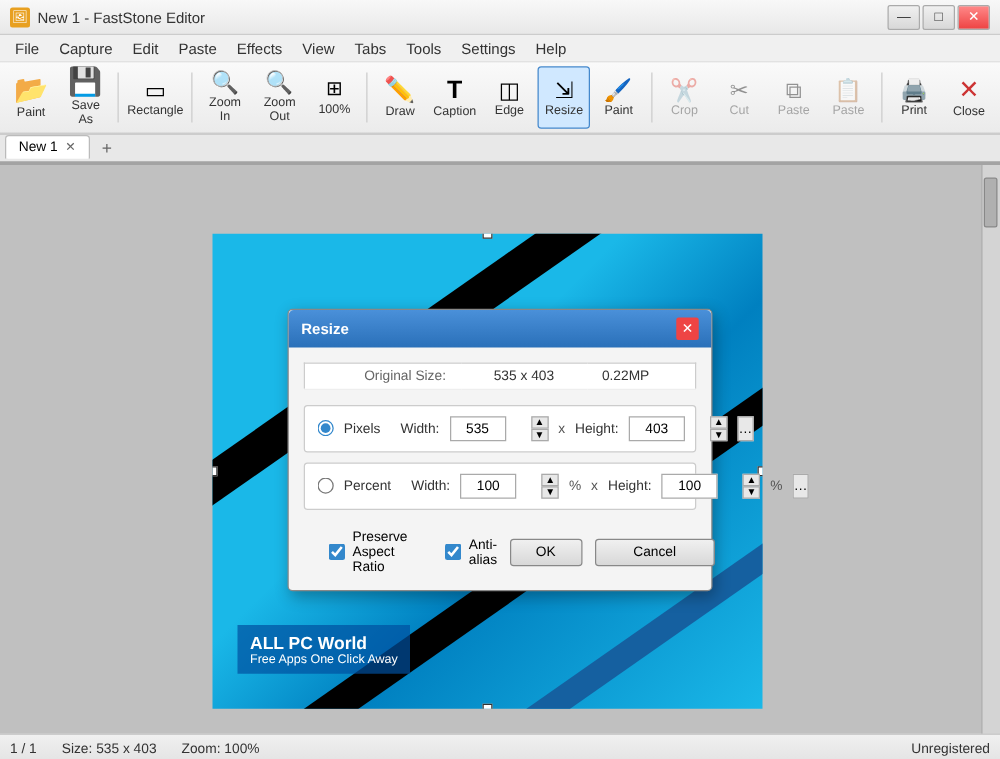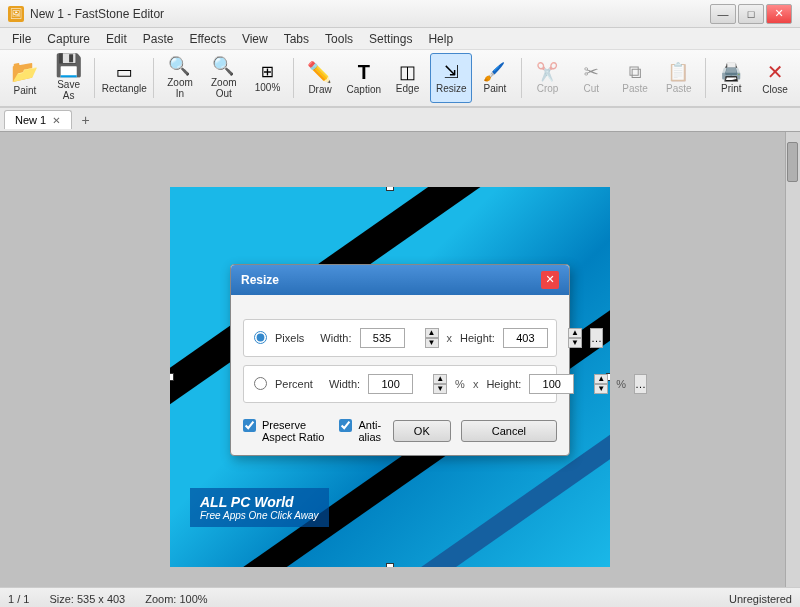--- a/index.html
+++ b/index.html
@@ -71,23 +71,23 @@
     .tool-btn.disabled { opacity: 0.4; cursor: default; }
     .tool-icon { font-size: 22px; line-height: 1; }
     .tool-label { font-size: 10px; color: #333; text-align: center; }
     .tool-sep { width: 1px; height: 40px; background: #ccc; margin: 0 3px; }
 
     
     .tabs-bar {
       background: #e8e8e8;
       height: 24px;
       display: flex;
-      align-items: center;
+      align-items: flex-start;
       padding: 0 4px;
-      border-bottom: 1px solid #a3a3a3;
+      border-bottom: 3px solid #a3a3a3;
     }
     .tab {
       background: linear-gradient(to bottom, #f8f8f8, #e0e0e0);
       border: 1px solid #bbb;
       border-bottom: none;
       padding: 3px 10px;
       cursor: pointer;
       font-size: 11px;
       display: flex;
       align-items: center;
@@ -139,27 +139,26 @@
       position: absolute;
       width: 200%;
       height: 20px;
       background: #1560a0;
       transform: rotate(-35deg);
       top: 180px;
       left: 100px;
     }
     .img-watermark {
       position: absolute;
-      bottom: 40px;
+      bottom: 28px;
       left: 20px;
       background: rgba(0,80,160,0.7);
       color: white;
       padding: 6px 10px;
       font-size: 11px;
-      font-style: italic;
     }
     .img-watermark-title { font-weight: bold; font-size: 14px; }
     .img-watermark-sub { font-size: 10px; }
 
     
     .handle {
       position: absolute;
       width: 8px;
       height: 8px;
       background: white;
@@ -304,21 +303,21 @@
       border: 1px solid #aaa;
       cursor: pointer;
       font-size: 11px;
       display: flex;
       align-items: center;
       justify-content: center;
     }
     .cross-label { font-size: 11px; color: #555; }
     .label-text { font-size: 11px; color: #333; }
 
-    .checkbox-row { display: flex; align-items: flex-start; gap: 6px; font-size: 11px; }
+    .checkbox-row { display: flex; align-items: center; gap: 6px; font-size: 11px; margin-left: 20px; }
     .dialog-footer {
       display: flex;
       align-items: center;
       gap: 10px;
       margin-top: 10px;
       padding-top: 6px;
     }
     .dialog-ok-btn {
       background: linear-gradient(to bottom, #f0f0f0, #d8d8d8);
       border: 1px solid #888;
@@ -470,20 +469,25 @@
   <div class="dialog-overlay">
     <div class="dialog">
       <div class="dialog-title-bar">
         <span>Resize</span>
         <button class="dialog-close">✕</button>
       </div>
       <div class="dialog-body">
 
         <table class="dialog-info-table">
           <tbody>
+              <tr>
+            <td>Original Size:</td>
+            <td>535 x 403</td>
+            <td>0.22MP</td>
+          </tr>
         </tbody>
           </table>
 
         <div class="dialog-section">
           <div class="radio-row">
             <input type="radio" name="resize-unit" id="radio-pixels" checked="" style="">
             <label for="radio-pixels" class="label-text">Pixels</label>
             <span style="margin-left:8px;" class="label-text">Width:</span>
             <div class="number-input-group">
               <input type="text" class="number-input" value="535" style="">

